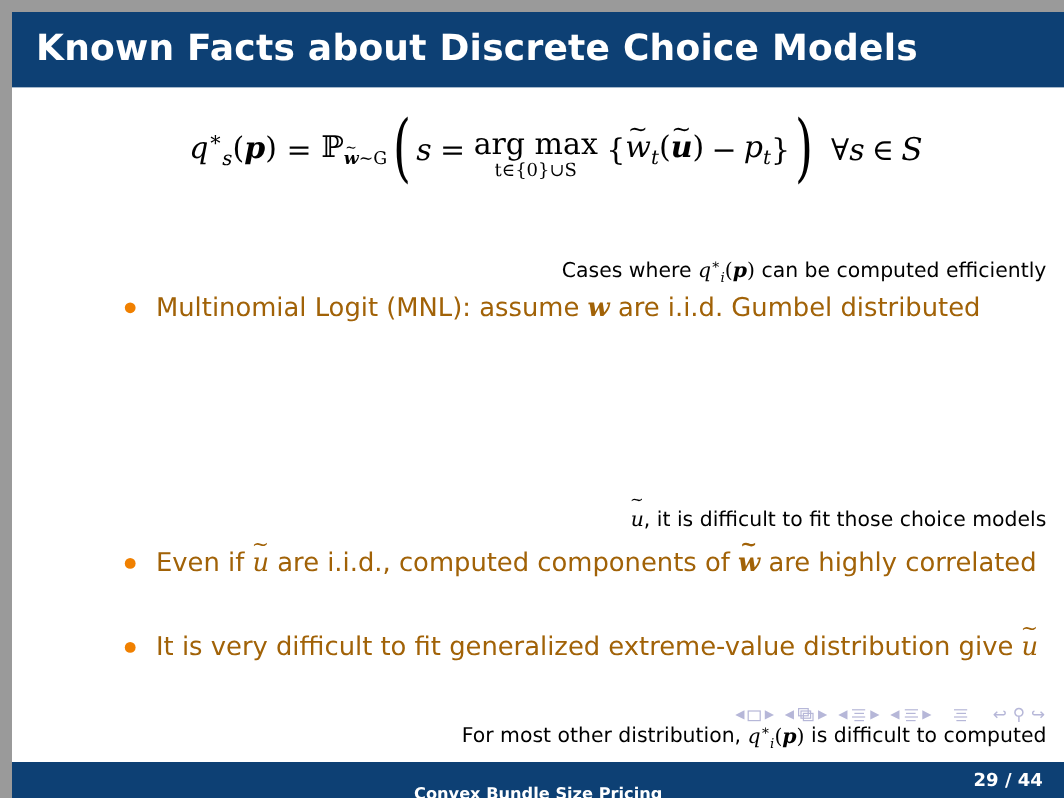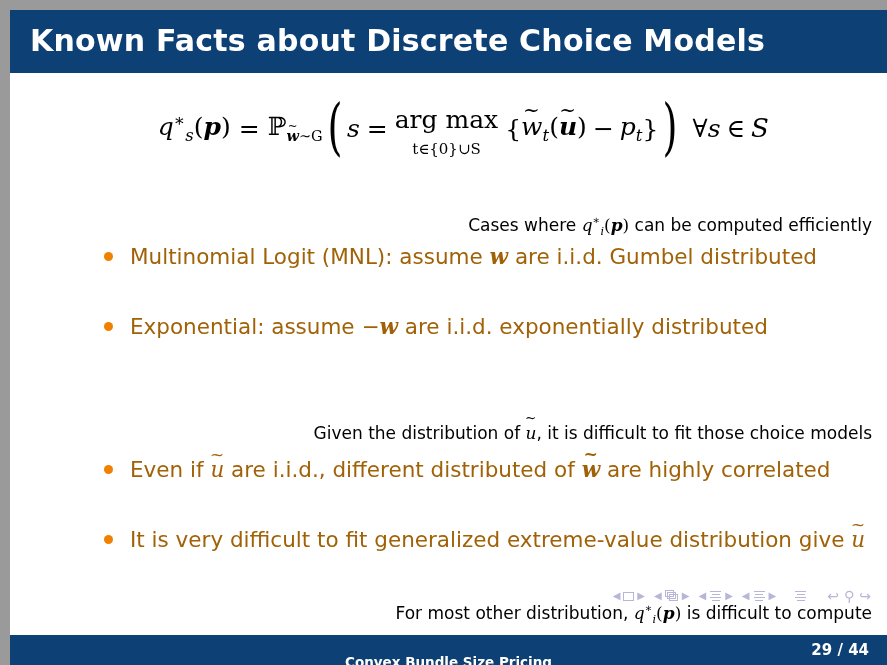--- a/index.html
+++ b/index.html
@@ -123,21 +123,21 @@
     font-style: normal;
     font-family: "DejaVu Serif", serif;
     line-height: 1.0;
   }
   .argmax-bot {
     display: block;
     font-size: 0.60em;
     font-style: normal;
     font-family: "DejaVu Serif", serif;
     line-height: 1.0;
-    margin-top: 10px;
+    margin-top: 3px;
   }
   .tilde-over {
     position: relative;
     display: inline-block;
   }
   .tilde-over > .tmark {
     position: absolute;
     left: 50%;
     top: -0.56em;
     transform: translateX(-52%);
@@ -319,42 +319,38 @@
 
       <div class="lvl1" style="top:133px;">
         <span>Cases where </span><span class="mi"><span>q</span><span class="supstar">∗</span><span class="subsm">i</span><span style="font-style:normal">(</span><span class="mib">p</span><span style="font-style:normal">)</span></span><span> can be computed efficiently</span>
       </div>
 
       <div class="bullet-row" style="top:170px;">
         <span class="dot"></span>
         <span>Multinomial Logit (MNL): assume </span><span class="mib">w</span><span> are i.i.d. Gumbel distributed</span>
       </div>
 
-      <div class="bullet-row" style="top:240px;">
-        <span class="dot"></span>
-        <span>Exponential: assume </span><span>−</span><span class="mib">w</span><span> are i.i.d. exponentially distributed</span>
-      </div>
 
 
       <div class="lvl1" style="top:346px;">
-        <span>Given the distribution of </span><span class="mi tilde-over"><span class="tmark">~</span><span>u</span></span><span>, it is difficult to fit those choice models</span>
+        <span class="mi tilde-over"><span class="tmark">~</span><span>u</span></span><span>, it is difficult to fit those choice models</span>
       </div>
 
       <div class="bullet-row" style="top:383px;">
         <span class="dot"></span>
-        <span>Even if </span><span class="mi tilde-over"><span class="tmark">~</span><span>u</span></span><span> are i.i.d., different distributed of </span><span class="mib tilde-over"><span class="tmark">~</span><span>w</span></span><span> are highly correlated</span>
+        <span>Even if </span><span class="mi tilde-over"><span class="tmark">~</span><span>u</span></span><span> are i.i.d., computed components of </span><span class="mib tilde-over"><span class="tmark">~</span><span>w</span></span><span> are highly correlated</span>
       </div>
 
       <div class="bullet-row" style="top:453px;">
         <span class="dot"></span>
         <span>It is very difficult to fit generalized extreme-value distribution give </span><span class="mi tilde-over"><span class="tmark">~</span><span>u</span></span>
       </div>
 
       <div class="lvl1" style="top:521px;">
-        <span>For most other distribution, </span><span class="mi"><span>q</span><span class="supstar">∗</span><span class="subsm">i</span><span style="font-style:normal">(</span><span class="mib">p</span><span style="font-style:normal">)</span></span><span> is difficult to compute</span>
+        <span>For most other distribution, </span><span class="mi"><span>q</span><span class="supstar">∗</span><span class="subsm">i</span><span style="font-style:normal">(</span><span class="mib">p</span><span style="font-style:normal">)</span></span><span> is difficult to computed</span>
       </div>
 
     </div>
 
     <div id="nav-symbols">
 
       <div class="nav-group">
         <span class="nav-arrow">◀</span>
         <span class="nav-glyph gl-square"></span>
         <span class="nav-arrow">▶</span>

